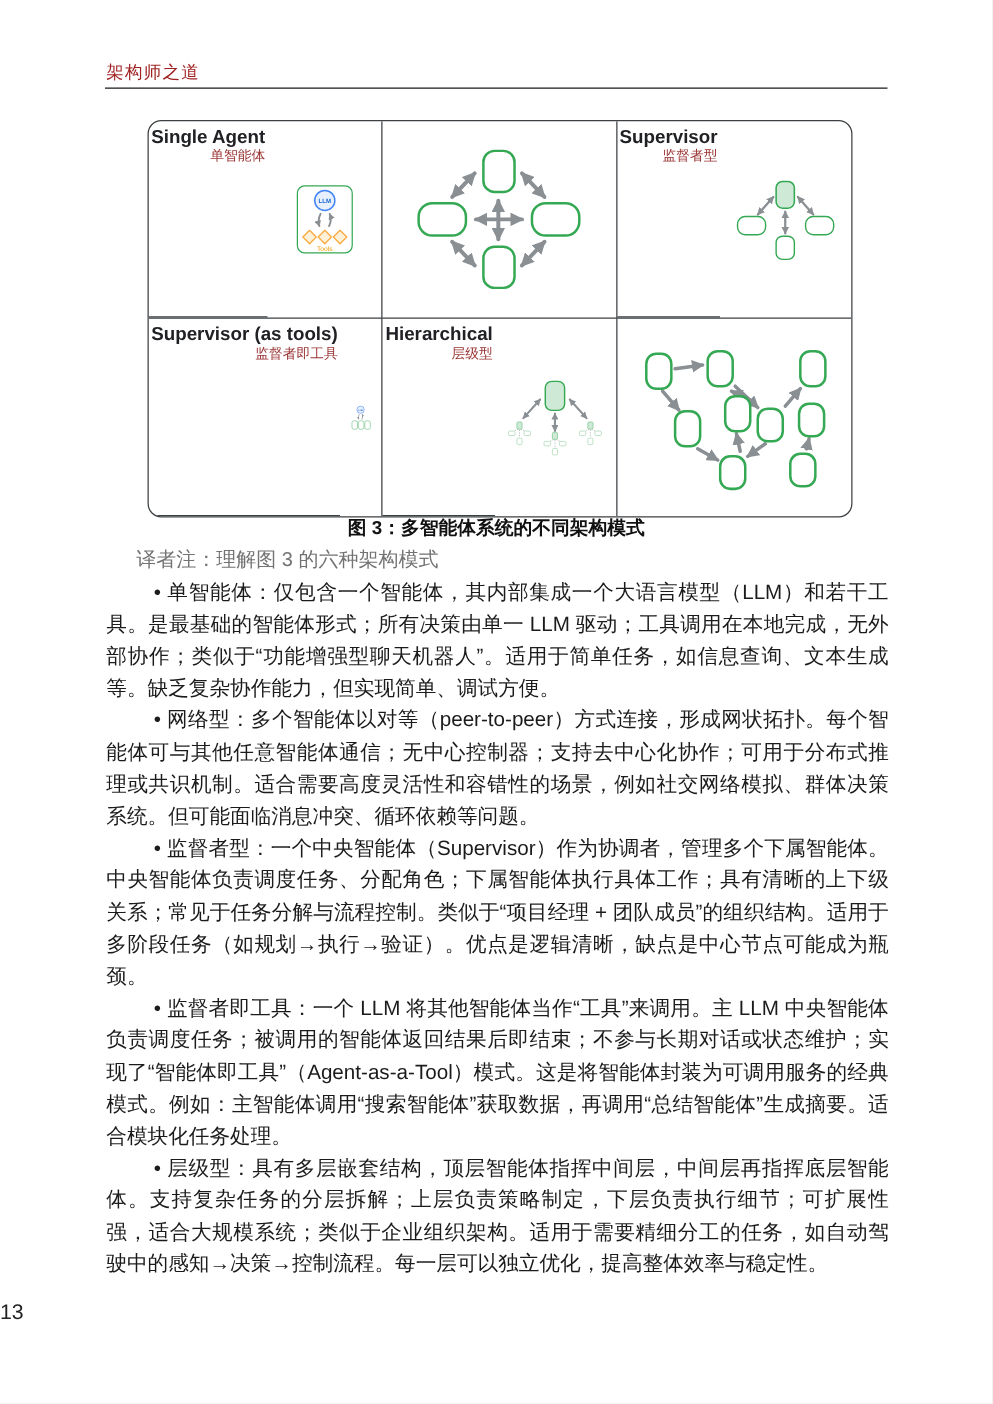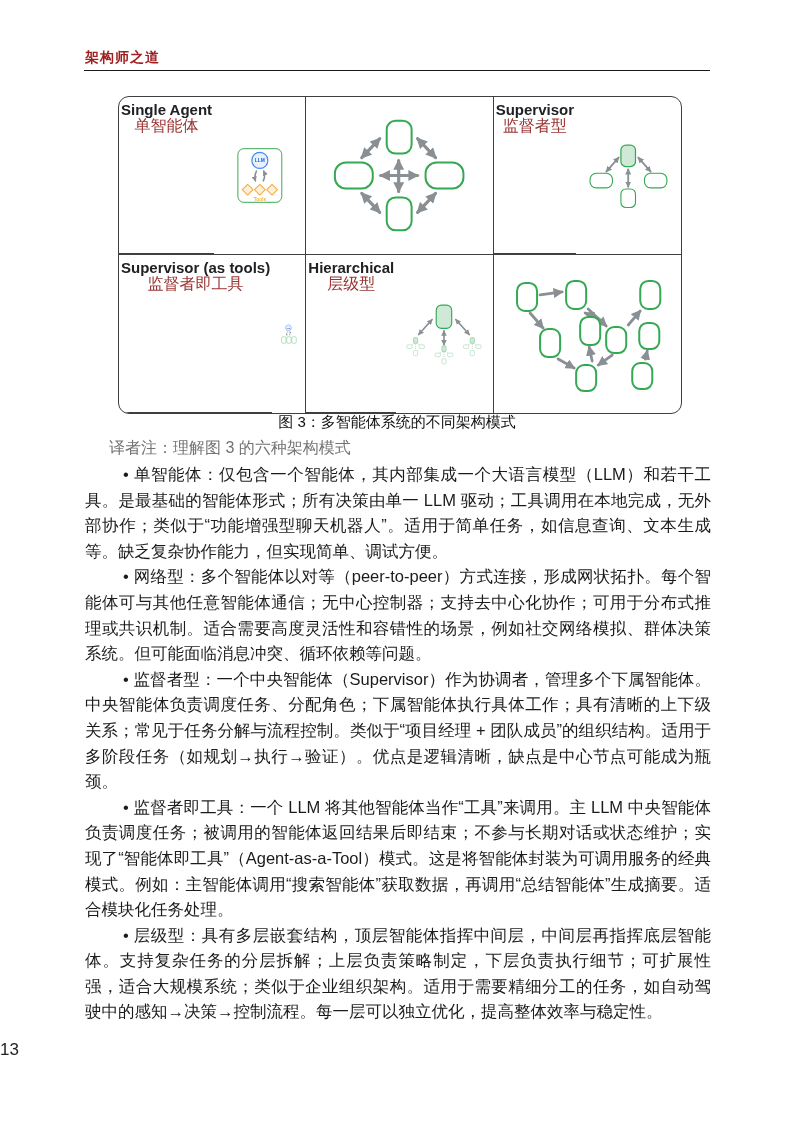--- a/index.html
+++ b/index.html
@@ -1,37 +1,37 @@
 <!DOCTYPE html>
 <html><head>
 <meta charset="utf-8">
 <style>
   html,body{margin:0;padding:0;background:#e8e8e8;}
   .page{
     position:relative;width:794px;height:1123px;margin:0 auto;background:#ffffff;
     font-family:"Liberation Sans","DejaVu Sans",sans-serif;color:#1b1b1b;overflow:hidden;
   }
-  .hdr-title{position:absolute;left:85px;top:49px;font-size:14px;font-weight:bold;color:#9e1f1f;letter-spacing:1px;}
+  .hdr-title{position:absolute;left:85px;top:49px;font-size:14px;font-weight:normal;color:#9e1f1f;letter-spacing:1px;}
   .hdr-rule{position:absolute;left:84px;right:84px;top:70px;border-top:1.6px solid #1a1a1a;height:0;}
 
   .fig{
     position:absolute;left:118px;top:96px;width:562px;height:316px;
     border:1.6px solid #3c4043;border-radius:11px;overflow:hidden;background:#fff;
     display:grid;grid-template-columns:1fr 1fr 1fr;grid-template-rows:1fr 1fr;
   }
   .panel{display:flex;flex-direction:row;min-width:0;}
   .panel.br{border-right:1.4px solid #3c4043;}
   .panel.bb{border-bottom:1.4px solid #3c4043;}
   .phead{border-bottom:1.4px solid #3c4043;padding:4px 2px 3px;text-align:center;flex:0 0 auto;}
   .ptitle{font-size:15px;font-weight:bold;color:#202124;line-height:17px;}
-  .psub{font-size:16px;color:#993333;line-height:13px;margin-top:1px;}
+  .psub{font-size:11px;color:#993333;line-height:13px;margin-top:1px;text-align:right;}
   .pbody{flex:1 1 auto;position:relative;}
   .pbody svg{position:absolute;left:0;top:0;width:100%;height:100%;}
 
-  .caption{position:absolute;left:0;right:0;top:413px;text-align:center;font-size:15px;font-weight:normal;color:#111;}
+  .caption{position:absolute;left:0;right:0;top:413px;text-align:center;font-size:15px;font-weight:bold;color:#111;}
   .note-heading{position:absolute;left:109px;top:438px;font-size:16px;font-weight:normal;color:#737373;}
   .bodytext{position:absolute;left:85px;top:462px;width:626px;}
   .para{margin:0;font-size:16.5px;line-height:25.6px;text-align:justify;text-indent:38px;color:#1b1b1b;}
   .pagenum{position:absolute;left:0;right:0;top:1040px;text-align:left;font-size:17px;color:#222;}
 
   svg text{font-family:"Liberation Sans","DejaVu Sans",sans-serif;}
 </style>
 </head>
 <body>
 

